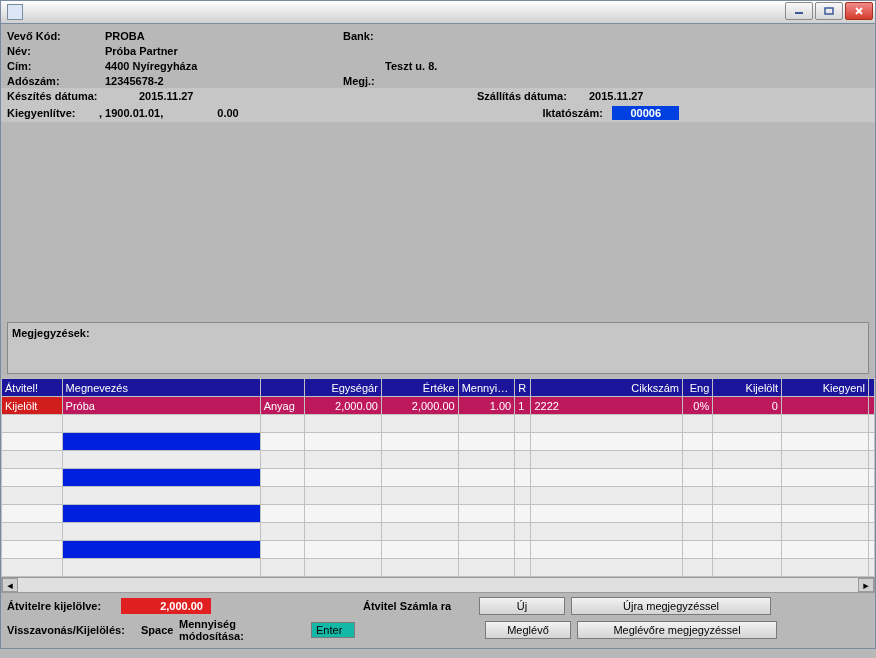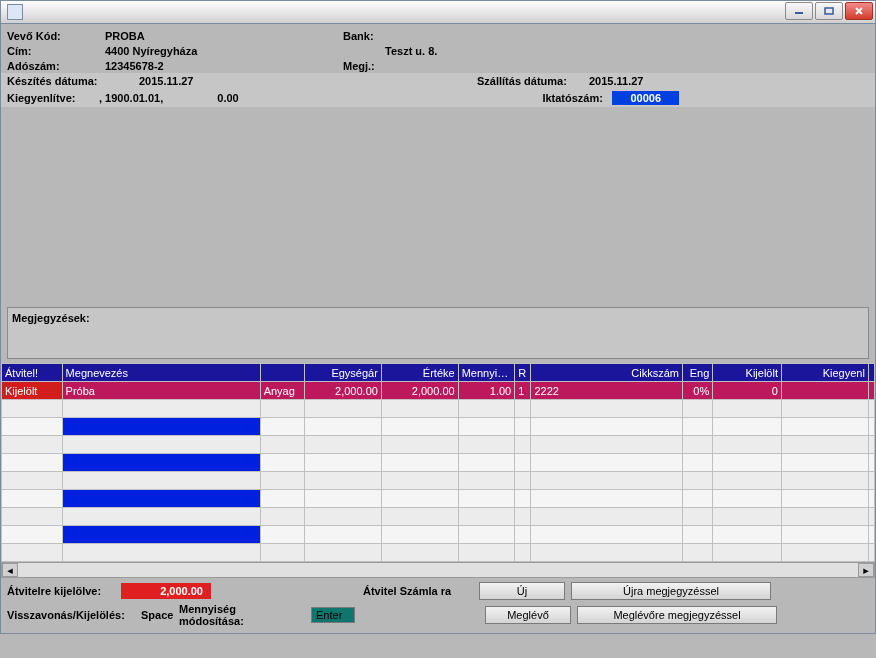--- a/index.html
+++ b/index.html
@@ -90,21 +90,21 @@
     background:#e02020; color:#fff; font-weight:bold; text-align:right;
     padding:2px 8px; width:90px; display:inline-block;
   }
   .btn {
     background: linear-gradient(to bottom,#f2f2f2,#d4d4d4);
     border:1px solid #7a7a7a; padding:2px 8px; text-align:center;
     cursor:pointer; min-width:64px;
   }
   .btn.wide { min-width:200px; }
   .txt-in {
-    background:#0f766e; border:1px solid #7a7a7a; padding:1px 4px;
+    background:#14b8a6; border:1px solid #7a7a7a; padding:1px 4px;
     width:44px; display:inline-block;
   }
 </style>
 </head>
 <body>
 
 <div class="titlebar">
   <div class="app-icon"></div>
   <div class="win-btns">
     <div class="win-btn min">
@@ -125,20 +125,24 @@
     </div>
   </div>
 </div>
 
 <div class="form-area">
   <div class="form-row">
     <span class="lbl" style="width:96px">Vevő  Kód:</span>
     <span class="val" style="width:240px;font-weight:bold">PROBA</span>
     <span class="lbl" style="width:30px">Bank:</span>
     <span class="val"></span>
+  </div>
+  <div class="form-row">
+    <span class="lbl" style="width:96px">Név:</span>
+    <span class="val" style="font-weight:bold">Próba Partner</span>
   </div>
   <div class="form-row">
     <span class="lbl" style="width:96px">Cím:</span>
     <span class="val" style="width:280px;font-weight:bold">4400 Nyíregyháza</span>
     <span class="val" style="font-weight:bold">Teszt u. 8.</span>
   </div>
   <div class="form-row">
     <span class="lbl" style="width:96px">Adószám:</span>
     <span class="val" style="width:240px;font-weight:bold">12345678-2</span>
     <span class="lbl" style="width:36px">Megj.:</span>

